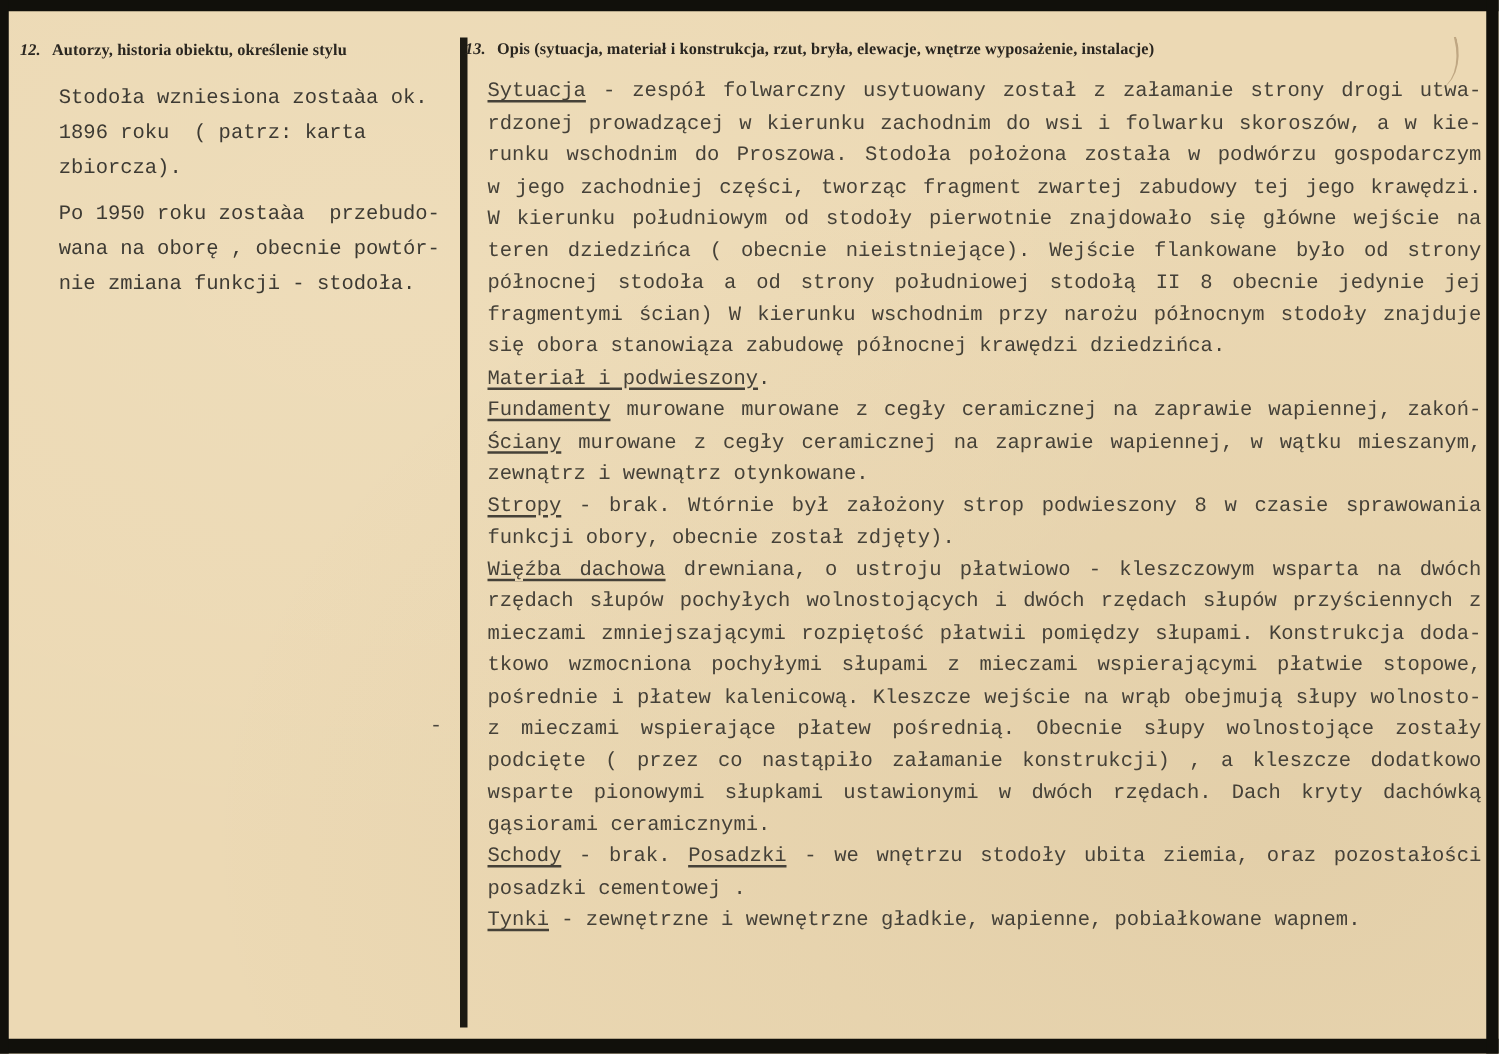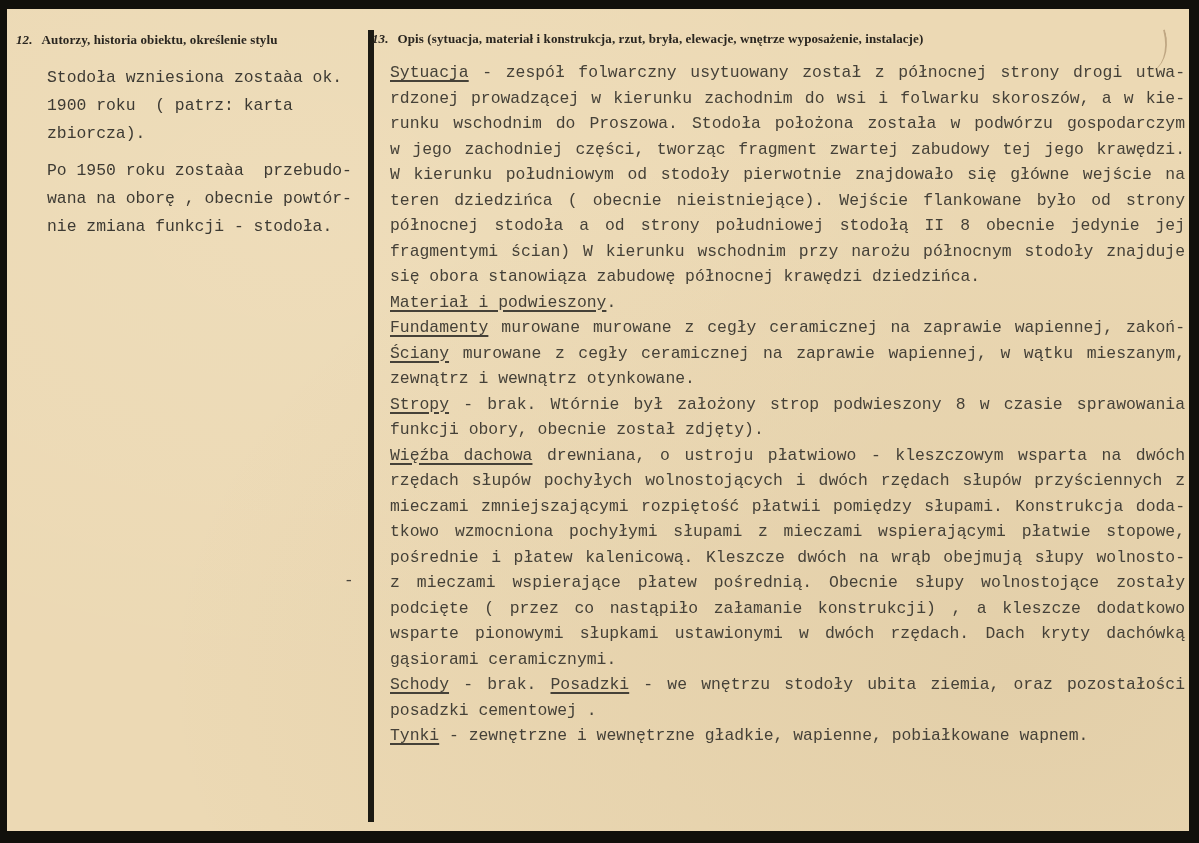--- a/index.html
+++ b/index.html
@@ -81,51 +81,51 @@
     <span class="num">12.</span><span>Autorzy, historia obiektu, określenie stylu</span>
   </div>
 
   <div class="hdr hdr-right">
     <span class="num">13.</span><span>Opis (sytuacja, materiał i konstrukcja, rzut, bryła, elewacje, wnętrze wyposażenie, instalacje)</span>
   </div>
 
   <div class="body-left" id="body-left">
       <div class="para">
         <div class="lline">Stodoła wzniesiona zostaàa ok.</div>
-        <div class="lline">1900 roku  ( patrz: karta</div>
+        <div class="lline">1896 roku  ( patrz: karta</div>
         <div class="lline">zbiorcza).</div>
       </div>
       <div class="para">
         <div class="lline">Po 1950 roku zostaàa  przebudo-</div>
         <div class="lline">wana na oborę , obecnie powtór-</div>
         <div class="lline">nie zmiana funkcji - stodoła.</div>
       </div>
     </div>
 
   <div class="body-right" id="body-right">
-      <div class="tline j"><span class="u">Sytuacja</span><span> - zespół folwarczny usytuowany został  z północnej strony drogi utwa-</span></div>
+      <div class="tline j"><span class="u">Sytuacja</span><span> - zespół folwarczny usytuowany został  z załamanie strony drogi utwa-</span></div>
       <div class="tline j"><span>rdzonej  prowadzącej w kierunku zachodnim do wsi i folwarku skoroszów, a w kie-</span></div>
       <div class="tline j"><span>runku wschodnim do Proszowa.  Stodoła położona została w podwórzu gospodarczym</span></div>
       <div class="tline j"><span>w jego zachodniej części, tworząc fragment zwartej zabudowy tej jego krawędzi.</span></div>
       <div class="tline j"><span>W kierunku południowym od stodoły pierwotnie znajdowało się główne wejście na</span></div>
       <div class="tline j"><span>teren dziedzińca ( obecnie nieistniejące). Wejście flankowane było od strony</span></div>
       <div class="tline j"><span>północnej stodoła a od strony  południowej stodołą II 8 obecnie jedynie jej</span></div>
       <div class="tline j"><span>fragmentymi ścian) W kierunku wschodnim przy narożu północnym stodoły znajduje</span></div>
       <div class="tline"><span>się obora stanowiąza zabudowę północnej krawędzi dziedzińca.</span></div>
       <div class="tline"><span class="u">Materiał i podwieszony</span><span>.</span></div>
       <div class="tline j"><span class="u">Fundamenty</span><span> murowane murowane z cegły ceramicznej na zaprawie wapiennej, zakoń-</span></div>
       <div class="tline j"><span class="u">Ściany</span><span> murowane z cegły ceramicznej na zaprawie wapiennej, w wątku mieszanym,</span></div>
       <div class="tline"><span>zewnątrz i wewnątrz otynkowane.</span></div>
       <div class="tline j"><span class="u">Stropy</span><span> - brak. Wtórnie był założony strop podwieszony 8 w czasie sprawowania</span></div>
       <div class="tline"><span>funkcji obory, obecnie został zdjęty).</span></div>
       <div class="tline j"><span class="u">Więźba dachowa</span><span> drewniana, o ustroju płatwiowo - kleszczowym wsparta na dwóch</span></div>
       <div class="tline j"><span>rzędach słupów pochyłych  wolnostojących i dwóch rzędach słupów przyściennych z</span></div>
       <div class="tline j"><span>mieczami zmniejszającymi rozpiętość płatwii pomiędzy słupami. Konstrukcja doda-</span></div>
       <div class="tline j"><span>tkowo wzmocniona  pochyłymi słupami z mieczami wspierającymi płatwie stopowe,</span></div>
-      <div class="tline j"><span>pośrednie i płatew kalenicową. Kleszcze dwóch na wrąb obejmują słupy wolnosto-</span></div>
+      <div class="tline j"><span>pośrednie i płatew kalenicową. Kleszcze wejście na wrąb obejmują słupy wolnosto-</span></div>
       <div class="tline j"><span>z mieczami wspierające płatew pośrednią. Obecnie słupy wolnostojące zostały</span></div>
       <div class="tline j"><span>podcięte ( przez co nastąpiło załamanie konstrukcji) , a kleszcze dodatkowo</span></div>
       <div class="tline j"><span>wsparte pionowymi słupkami ustawionymi w dwóch rzędach.  Dach kryty dachówką</span></div>
       <div class="tline"><span>gąsiorami ceramicznymi.</span></div>
       <div class="tline j"><span class="u">Schody</span><span> - brak. </span><span class="u">Posadzki</span><span> - we wnętrzu  stodoły ubita ziemia, oraz pozostałości</span></div>
       <div class="tline"><span>posadzki cementowej .</span></div>
       <div class="tline"><span class="u">Tynki</span><span> - zewnętrzne i wewnętrzne gładkie, wapienne, pobiałkowane wapnem.</span></div>
     </div>
 
   <div class="margin-dash">-</div>

